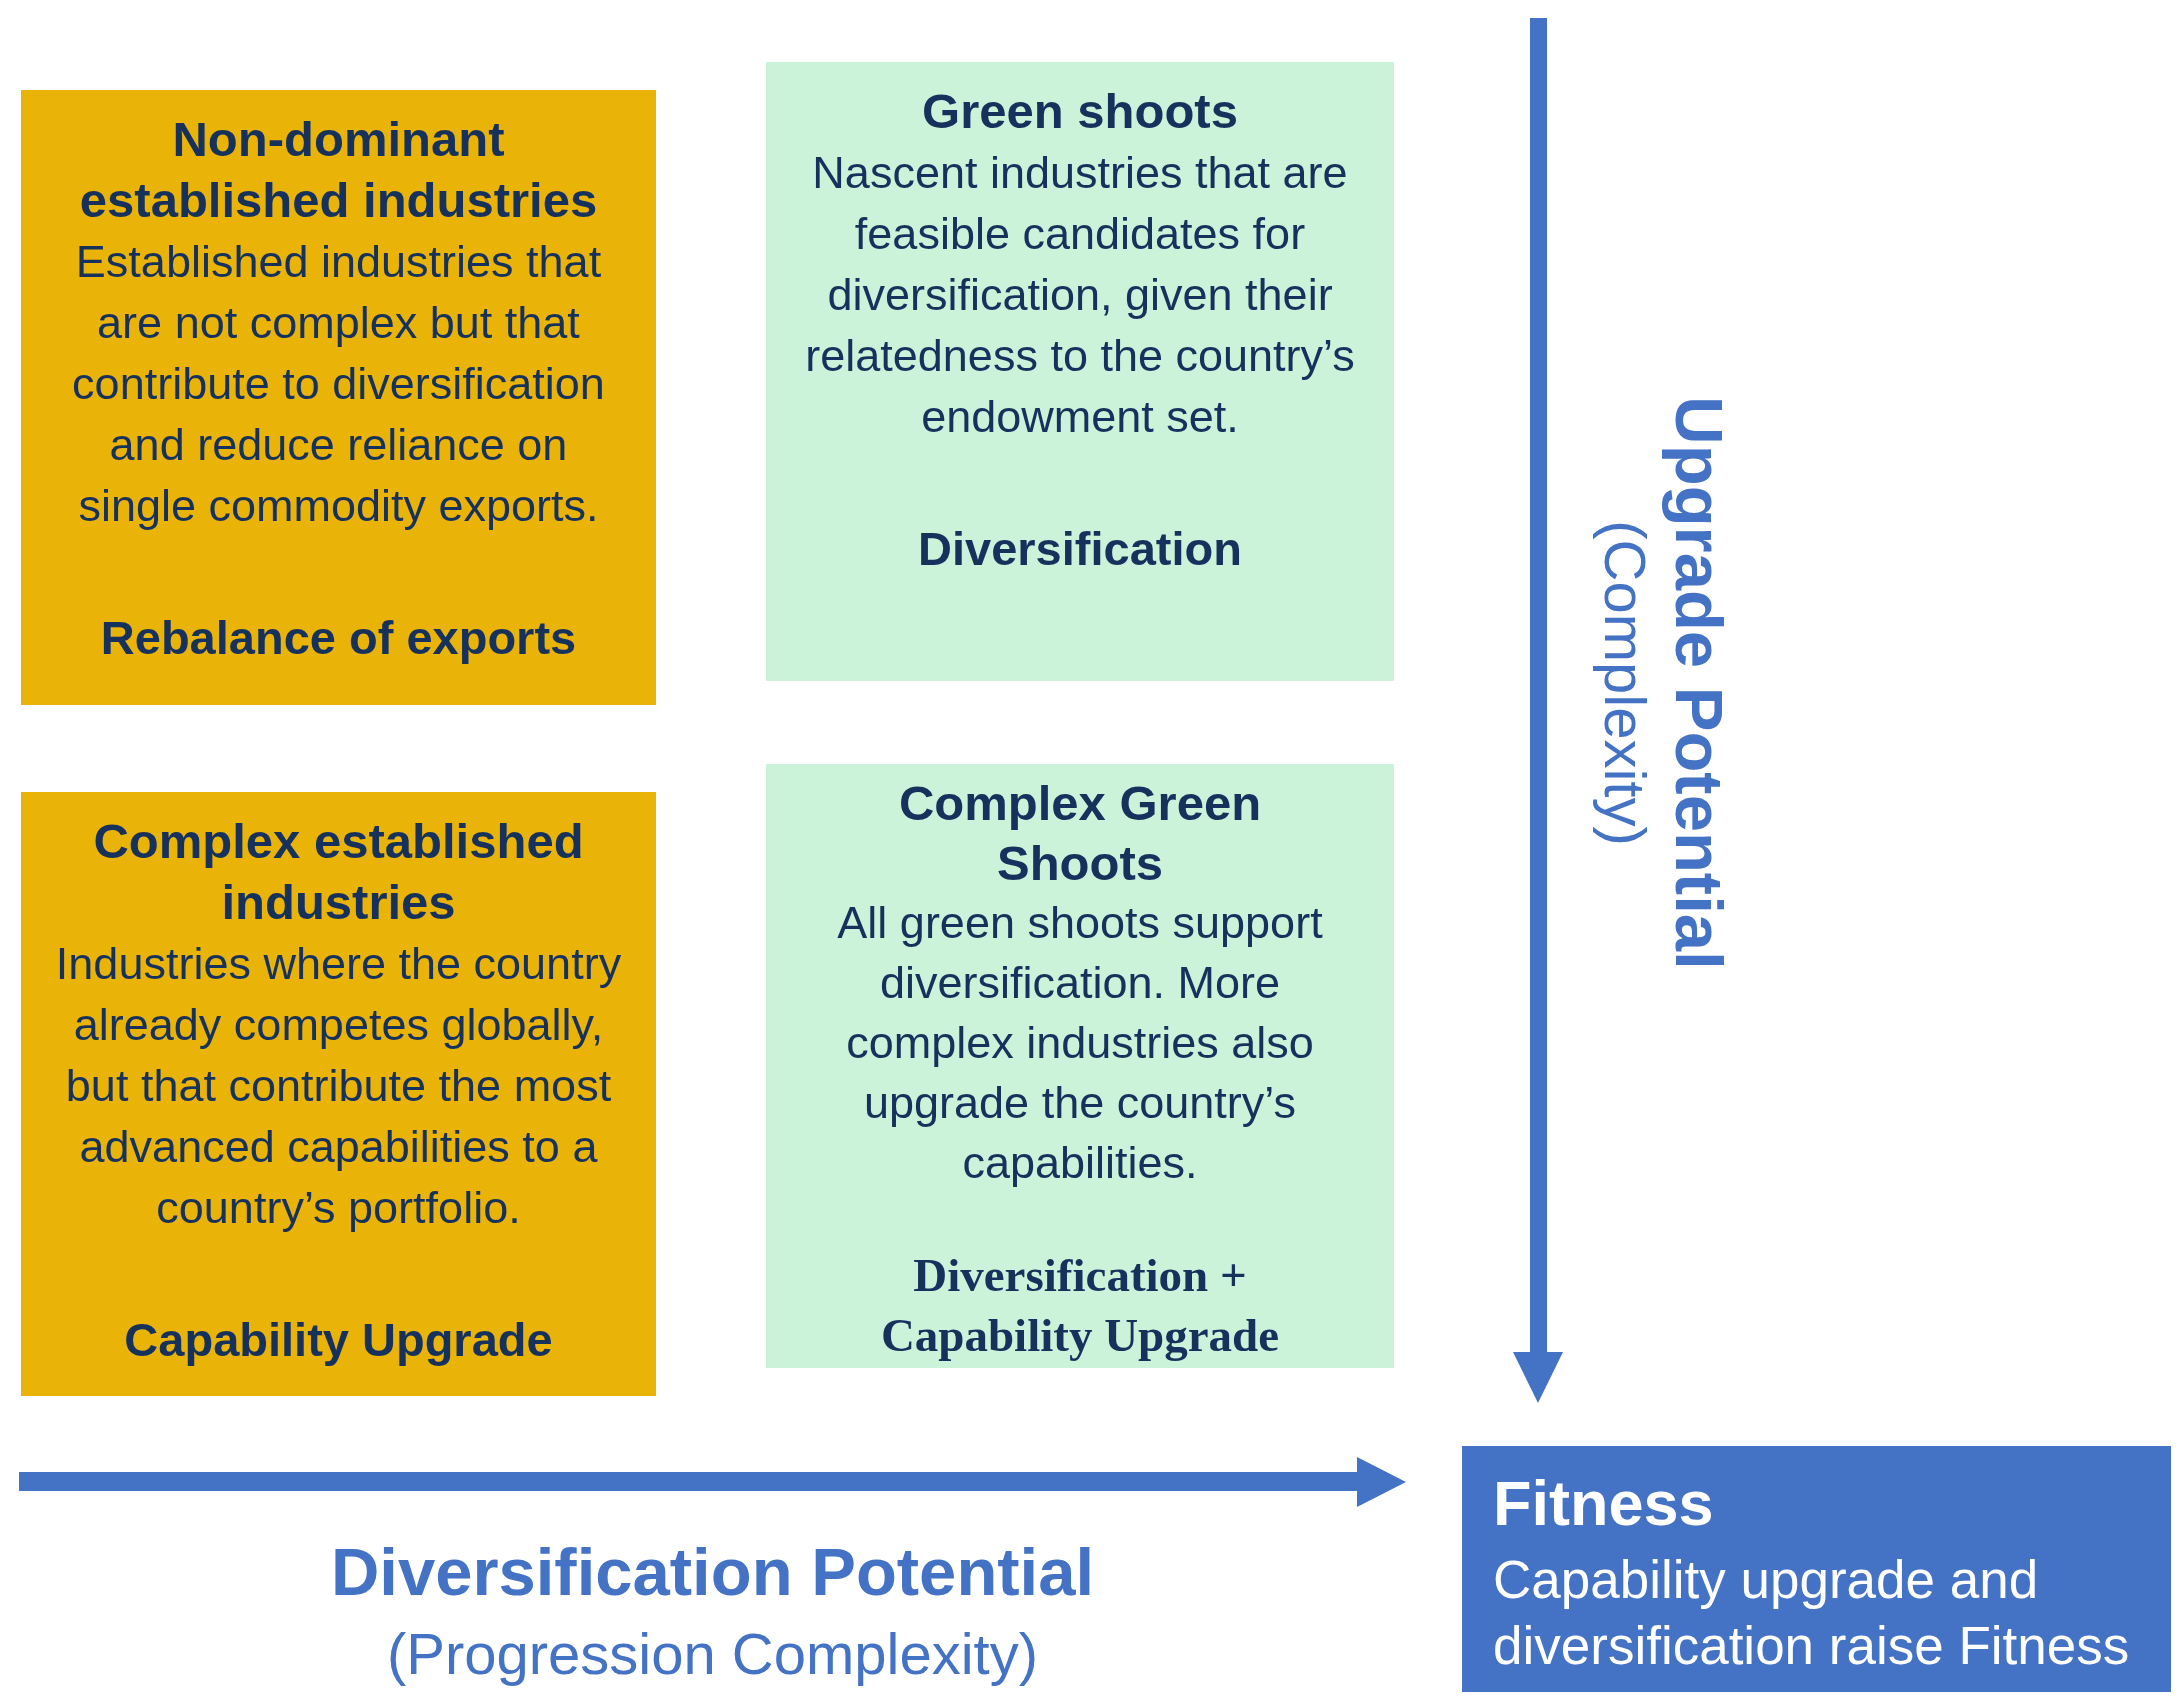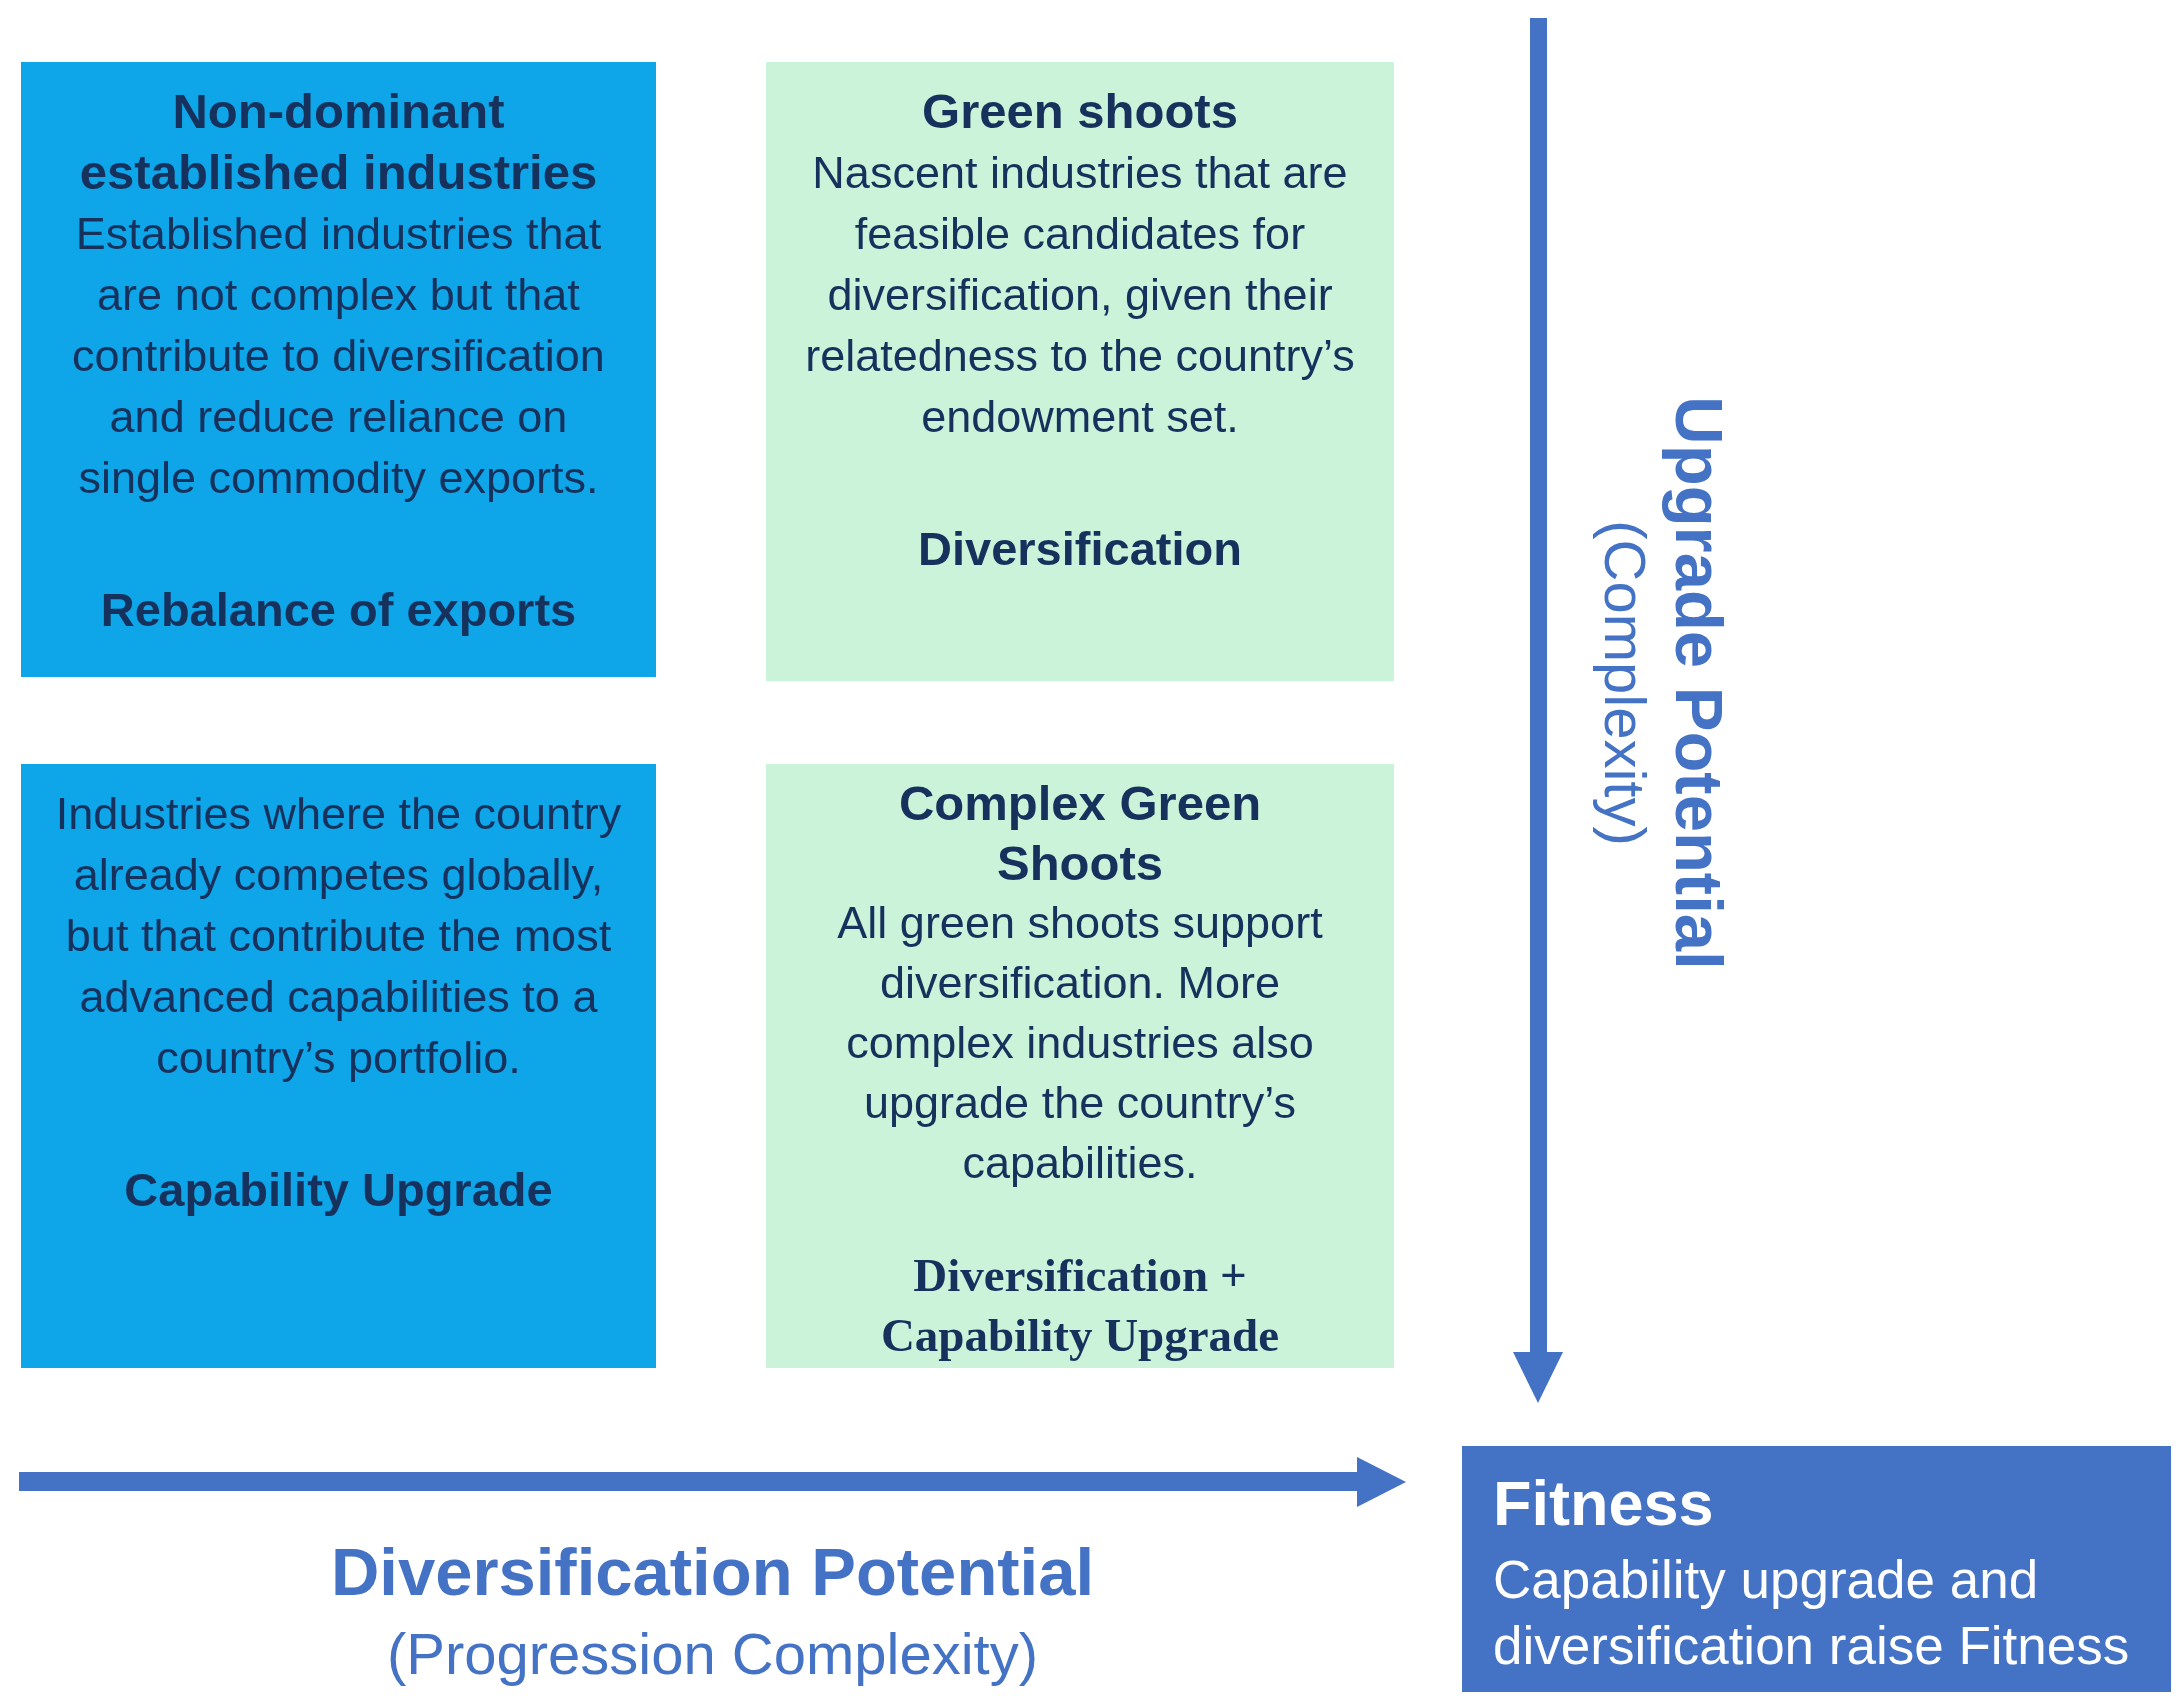--- a/index.html
+++ b/index.html
@@ -16,21 +16,21 @@
   .quad {
     position: absolute;
     box-sizing: border-box;
     padding: 19.4px 26px 0 26px;
     text-align: center;
     color: #16325C;
     display: flex;
     flex-direction: column;
     align-items: center;
   }
-  .quad-blue  { background: #0ea5e9; }
+  .quad-blue  { background: #eab308; margin-top: 28px; }
   .quad-green { background: #CBF3DA; }
 
   .quad-tl { left: 21px;   top: 62px;   width: 635px; height: 615px; }
   .quad-tr { left: 766px; top: 62px;   width: 628px; height: 619px; }
   .quad-bl { left: 21px;   top: 764px; width: 635px; height: 604px; }
   .quad-br { left: 766px; top: 764px; width: 628px; height: 604px; padding-top: 9px; }
 
   .lines { white-space: pre-line; }
 
   .quad-title   { font-size: 49px; font-weight: bold; line-height: 61px; }
@@ -127,20 +127,22 @@
     <div class="quad-title lines">Green shoots</div>
     <div class="quad-body lines">Nascent industries that are
 feasible candidates for
 diversification, given their
 relatedness to the country’s
 endowment set.</div>
     <div class="quad-tagline lines">Diversification</div>
   </div>
 
   <div class="quad quad-blue quad-bl">
+    <div class="quad-title lines">Complex established
+industries</div>
     <div class="quad-body lines">Industries where the country
 already competes globally,
 but that contribute the most
 advanced capabilities to a
 country’s portfolio.</div>
     <div class="quad-tagline lines">Capability Upgrade</div>
   </div>
 
   <div class="quad quad-green quad-br">
     <div class="quad-title lines">Complex Green

